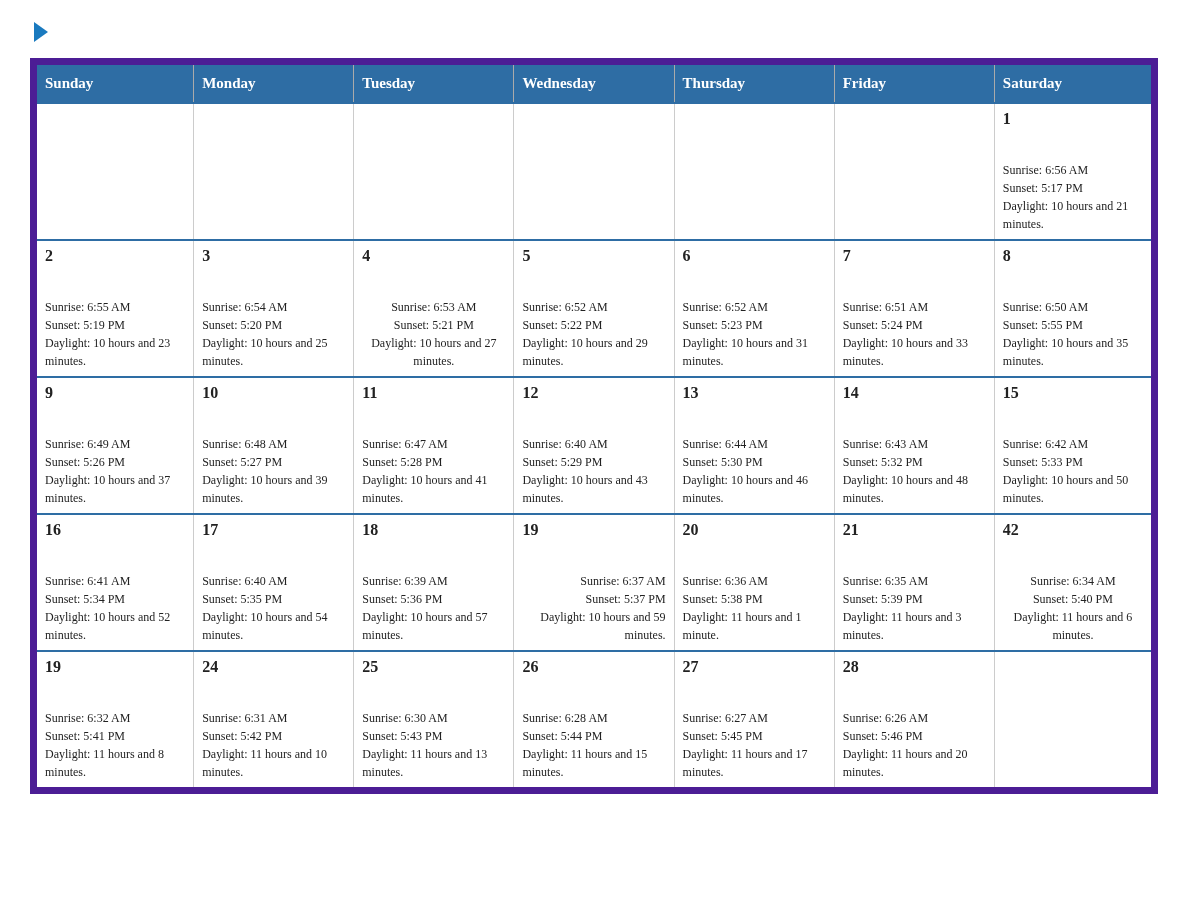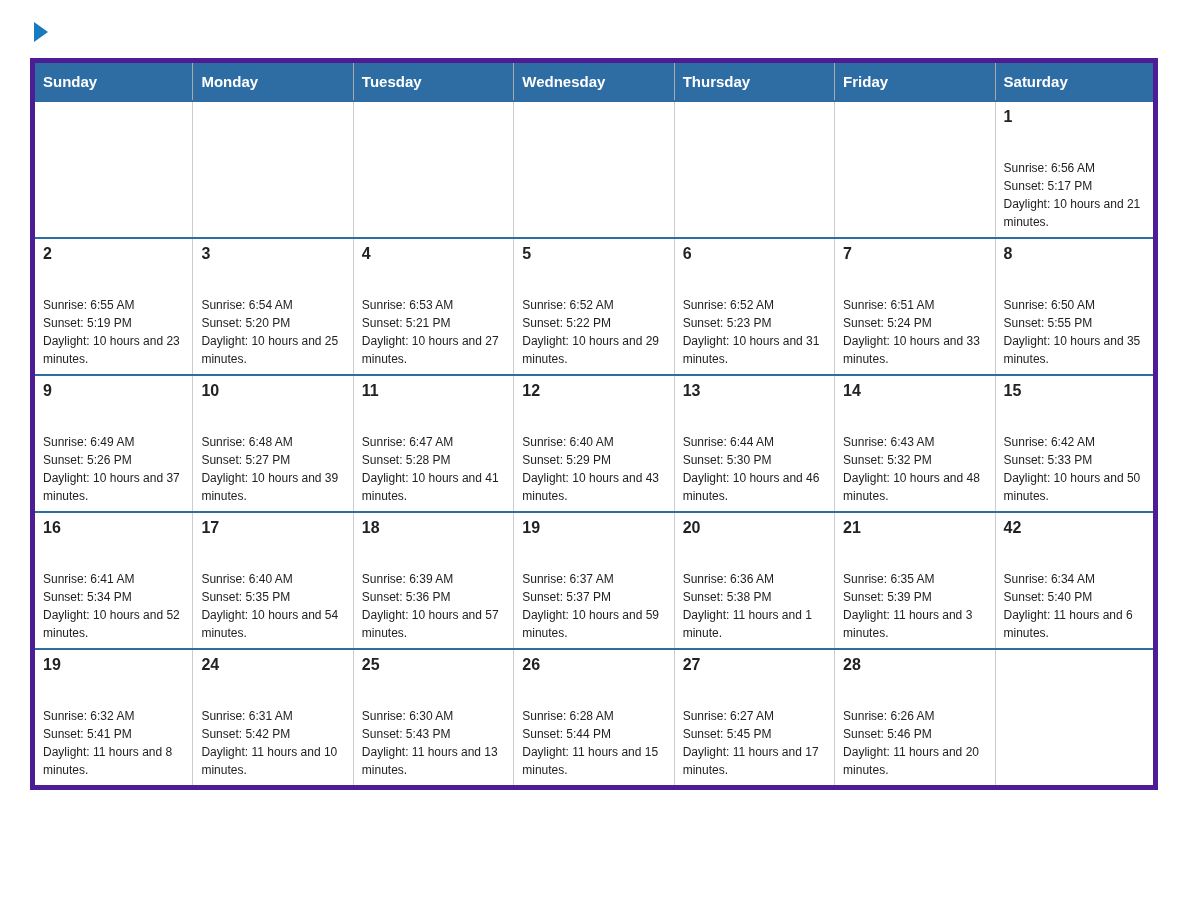--- a/index.html
+++ b/index.html
@@ -55,21 +55,22 @@
       line-height: 1.1;
     }
     .subtitle {
       font-size: 22px;
       color: #444;
       margin-top: 4px;
     }
     .calendar {
       width: 100%;
       border-collapse: collapse;
-      border: 5px solid #4c1d95;
+      border: 7px solid #4c1d95;
+      font-family: Liberation Serif, serif;
     }
     .calendar th {
       background-color: #2e6da4;
       color: #fff;
       font-size: 15px;
       padding: 10px 8px;
       text-align: left;
       border: 1px solid #aaa;
     }
     .calendar td {
@@ -155,21 +156,21 @@
 Daylight: 10 hours and 23 minutes.</div>
         </td>
         <td>
           <span class="day-number">3</span>
           <div class="day-info" style="white-space: pre-line;">Sunrise: 6:54 AM
 Sunset: 5:20 PM
 Daylight: 10 hours and 25 minutes.</div>
         </td>
         <td>
           <span class="day-number">4</span>
-          <div class="day-info" style="white-space: pre-line;">Sunrise: 6:53 AM
+          <div class="day-info" style="white-space: pre-line; text-align: center;">Sunrise: 6:53 AM
 Sunset: 5:21 PM
 Daylight: 10 hours and 27 minutes.</div>
         </td>
         <td>
           <span class="day-number">5</span>
           <div class="day-info" style="white-space: pre-line;">Sunrise: 6:52 AM
 Sunset: 5:22 PM
 Daylight: 10 hours and 29 minutes.</div>
         </td>
         <td>
@@ -249,39 +250,39 @@
 Daylight: 10 hours and 54 minutes.</div>
         </td>
         <td>
           <span class="day-number">18</span>
           <div class="day-info" style="white-space: pre-line;">Sunrise: 6:39 AM
 Sunset: 5:36 PM
 Daylight: 10 hours and 57 minutes.</div>
         </td>
         <td>
           <span class="day-number">19</span>
-          <div class="day-info" style="white-space: pre-line;">Sunrise: 6:37 AM
+          <div class="day-info" style="white-space: pre-line; text-align: right;">Sunrise: 6:37 AM
 Sunset: 5:37 PM
 Daylight: 10 hours and 59 minutes.</div>
         </td>
         <td>
           <span class="day-number">20</span>
           <div class="day-info" style="white-space: pre-line;">Sunrise: 6:36 AM
 Sunset: 5:38 PM
 Daylight: 11 hours and 1 minute.</div>
         </td>
         <td>
           <span class="day-number">21</span>
           <div class="day-info" style="white-space: pre-line;">Sunrise: 6:35 AM
 Sunset: 5:39 PM
 Daylight: 11 hours and 3 minutes.</div>
         </td>
         <td>
           <span class="day-number">42</span>
-          <div class="day-info" style="white-space: pre-line;">Sunrise: 6:34 AM
+          <div class="day-info" style="white-space: pre-line; text-align: center;">Sunrise: 6:34 AM
 Sunset: 5:40 PM
 Daylight: 11 hours and 6 minutes.</div>
         </td>
       </tr>
       <tr>
         <td>
           <span class="day-number">19</span>
           <div class="day-info" style="white-space: pre-line;">Sunrise: 6:32 AM
 Sunset: 5:41 PM
 Daylight: 11 hours and 8 minutes.</div>

